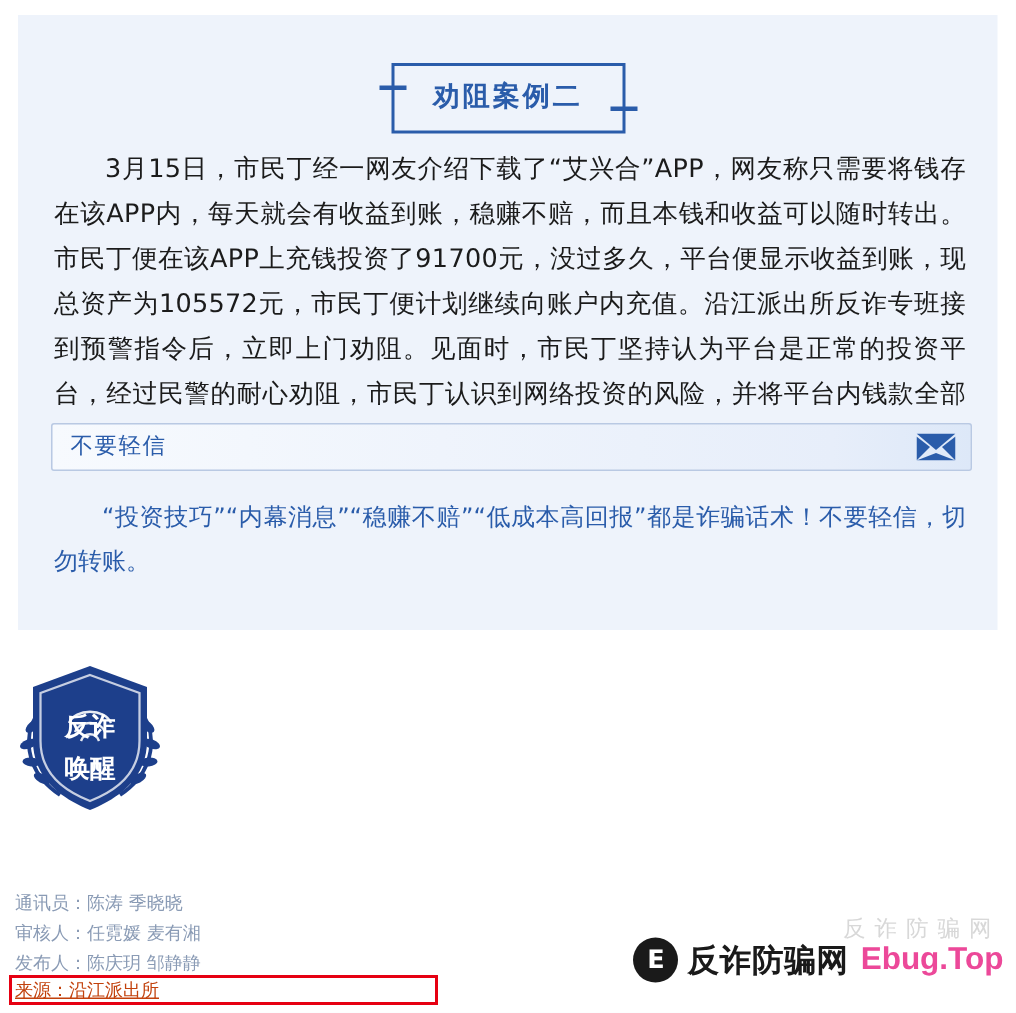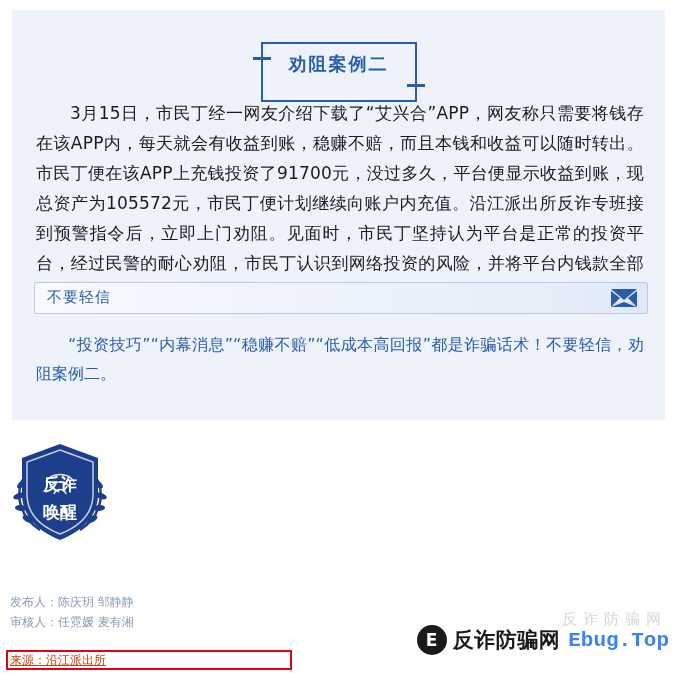--- a/index.html
+++ b/index.html
@@ -39,21 +39,21 @@
     width: 653px;
     text-align: center;
   }
   .case-title {
     display: inline-block;
     border: 2px solid #2a5caa;
     color: #2a5caa;
     font-size: 18px;
     font-weight: bold;
     letter-spacing: 2px;
-    padding: 8px 26px 24px 26px;
+    padding: 8px 26px 11px 26px;
     background: #eef3fb;
     position: relative;
   }
   .case-title::before {
     content: "";
     position: absolute;
     left: -10px;
     top: 13px;
     width: 18px;
     height: 3px;
@@ -197,23 +197,23 @@
   .wm-text {
     font-size: 21px;
     font-weight: bold;
     color: #1a1a1a;
     letter-spacing: 0.5px;
     font-family: "DejaVu Sans", "Liberation Sans", sans-serif;
   }
   .wm-sub {
     font-size: 21px;
     font-weight: bold;
-    color: #3b82f6;
+    color: #ec4899;
     margin-left: 8px;
-    font-family: Liberation Mono, monospace;
+    font-family: Liberation Sans, sans-serif;
   }
   .wm-ghost {
     position: absolute;
     right: 10px;
     bottom: 46px;
     font-size: 15px;
     color: #d8d8d8;
     letter-spacing: 6px;
     font-family: "DejaVu Sans", "Liberation Sans", sans-serif;
   }
@@ -236,21 +236,21 @@
       <span class="tip-bar-icon">
         <svg width="26" height="18" viewBox="0 0 26 18">
           <polygon points="0,0 26,0 13,11" fill="#2a5caa"></polygon>
           <polygon points="0,2 0,18 9,9" fill="#2a5caa"></polygon>
           <polygon points="26,2 26,18 17,9" fill="#2a5caa"></polygon>
           <polygon points="0,18 26,18 13,13" fill="#2a5caa"></polygon>
         </svg>
       </span>
     </div>
 
-    <div class="tip-text">“投资技巧”“内幕消息”“稳赚不赔”“低成本高回报”都是诈骗话术！不要轻信，劝阻案例二。</div>
+    <div class="tip-text">“投资技巧”“内幕消息”“稳赚不赔”“低成本高回报”都是诈骗话术！不要轻信，切勿转账。</div>
   </div>
 
   <div class="badge-wrap">
     <span class="badge">
       <svg width="120" height="110" viewBox="0 0 120 110">
 
         <g fill="none" stroke="#1d3f8b" stroke-width="2.5">
           <path d="M28 34 C14 50, 16 76, 40 92"></path>
           <path d="M92 34 C106 50, 104 76, 80 92"></path>
         </g>
@@ -273,22 +273,23 @@
           <path d="M50 50 C53 42, 67 42, 70 50"></path>
           <path d="M54 56 C56 50, 64 50, 66 56"></path>
         </g>
         <text x="60" y="52" font-size="17" font-weight="bold" fill="#ffffff" text-anchor="middle" font-family="DejaVu Sans, sans-serif">反诈</text>
         <text x="60" y="80" font-size="17" font-weight="bold" fill="#ffffff" text-anchor="middle" font-family="DejaVu Sans, sans-serif">唤醒</text>
       </svg>
     </span>
   </div>
 
   <div class="credits">
+    <div>通讯员：陈涛 季晓晓</div>
+    <div>审核人：任霓媛 麦有湘</div>
     <div>发布人：陈庆玥 邹静静</div>
-    <div>审核人：任霓媛 麦有湘</div>
   </div>
 
   <div class="source-highlight"></div>
   <div class="source-line">来源：沿江派出所</div>
 
   <div class="wm-ghost">反诈防骗网</div>
 
   <div class="watermark">
     <span class="wm-logo">E</span>
     <span class="wm-text">反诈防骗网</span>

